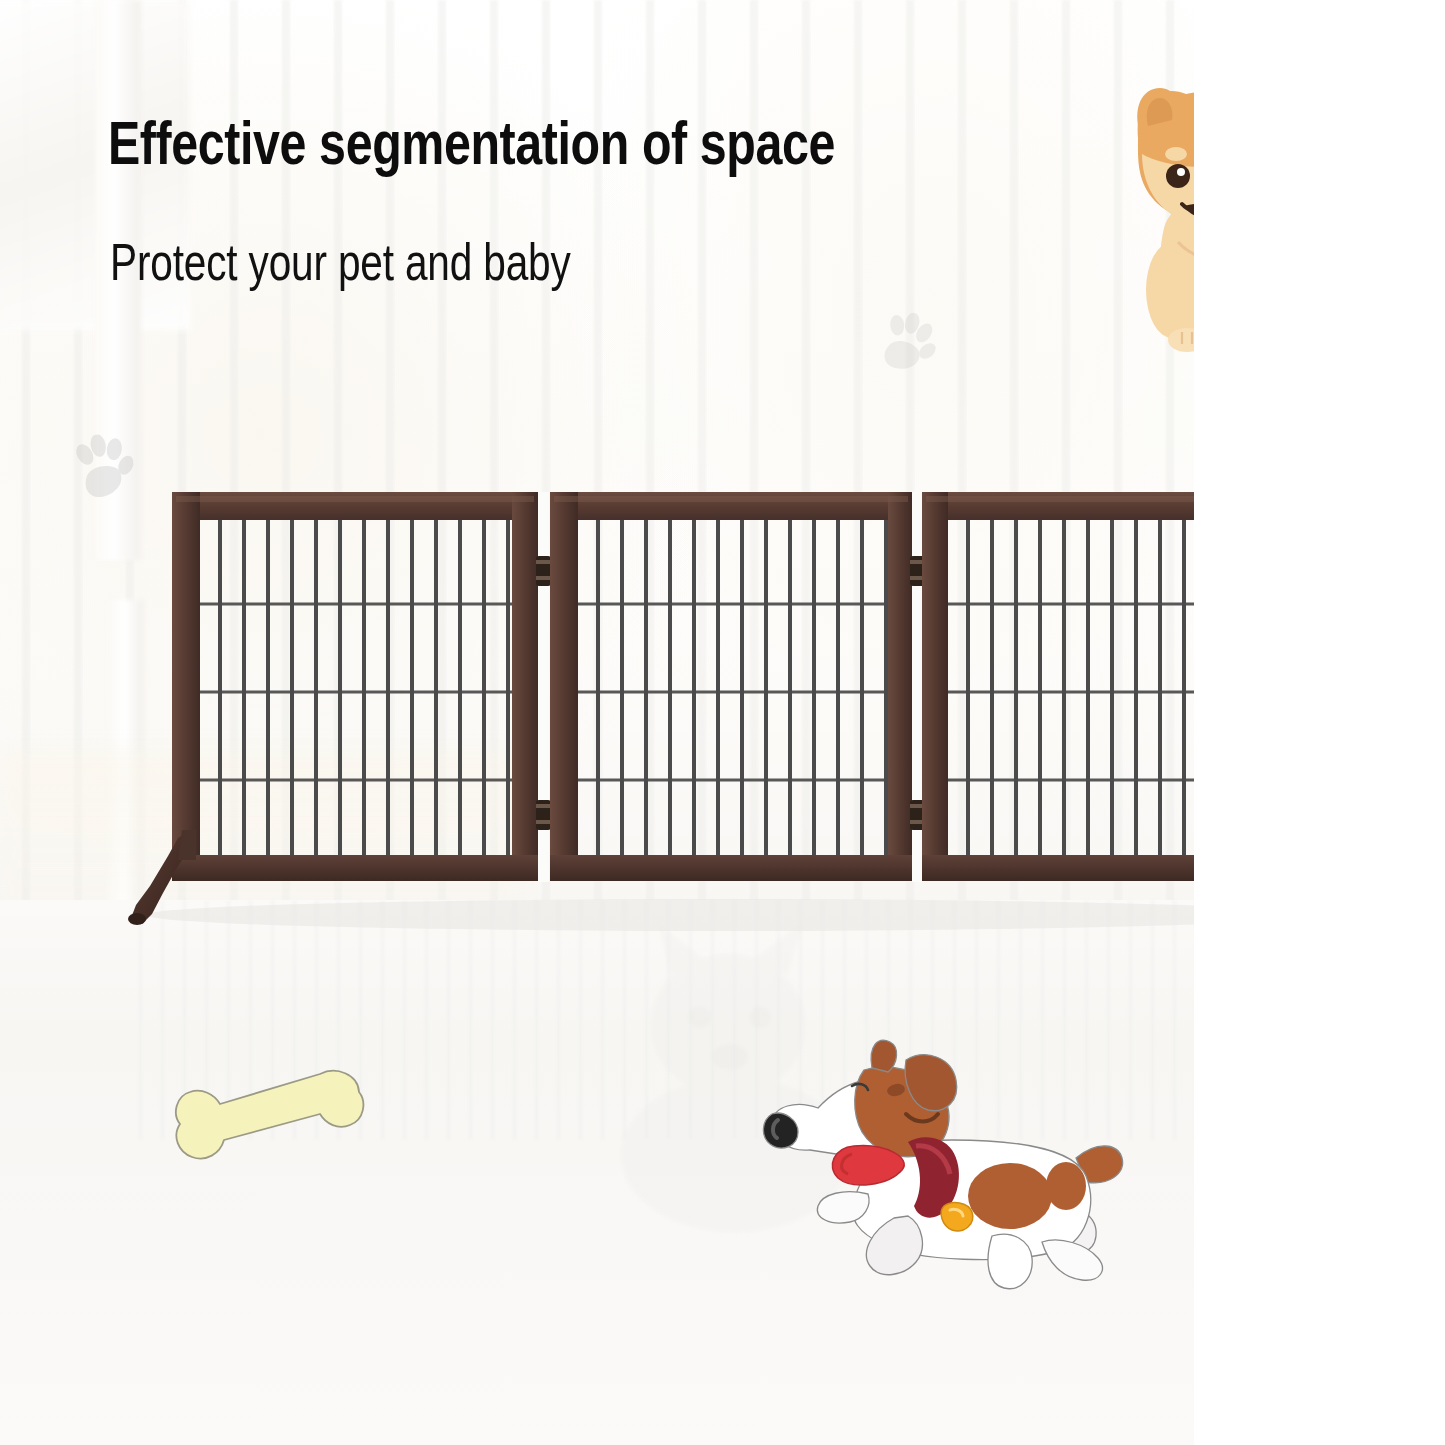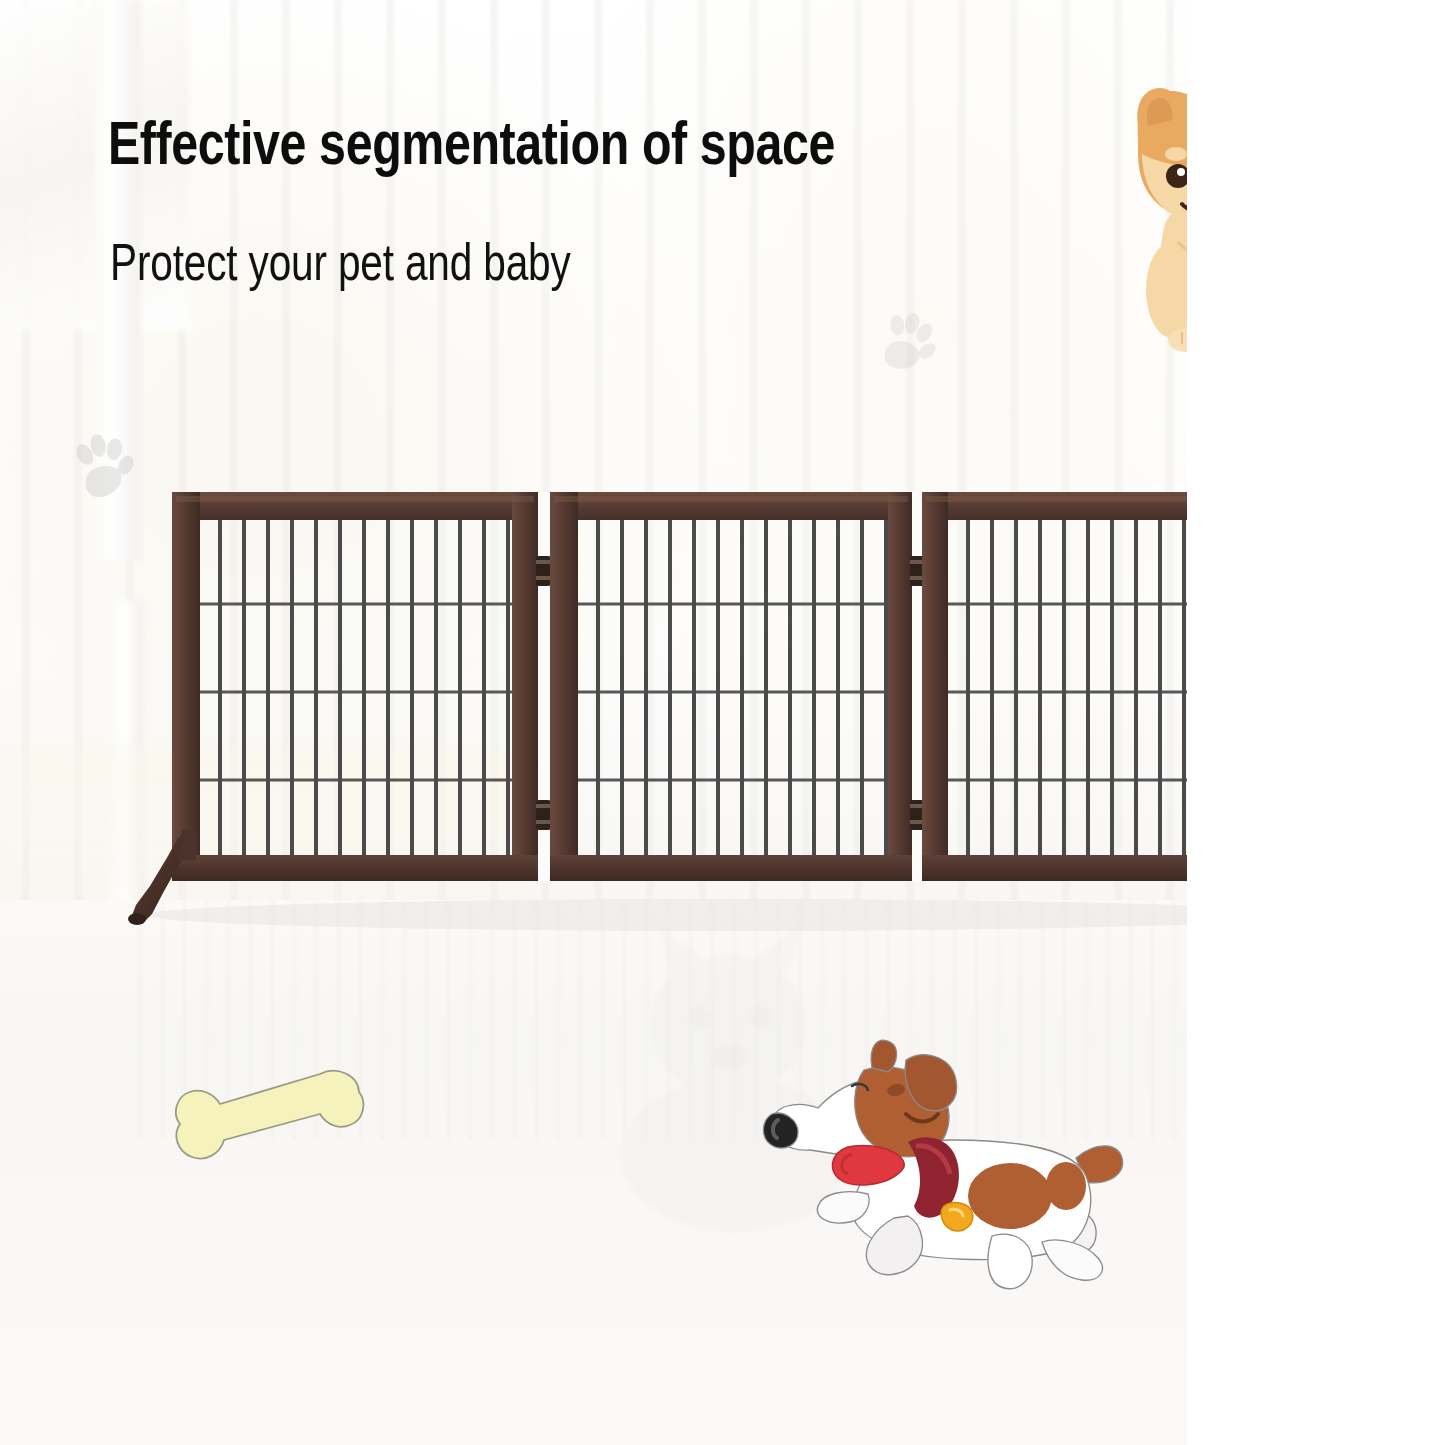--- a/index.html
+++ b/index.html
@@ -6,20 +6,21 @@
   body{
     width:1445px;height:1445px;
     font-family:"Liberation Sans", sans-serif;
     background:#ffffff;
     overflow:hidden;
   }
   #scene{
     position:relative;width:1187px;height:1445px;
     background:#a3a3a3;
     overflow:hidden;
+    padding-left:7px;
   }
 
   
   .bg-layer{position:absolute;inset:0;}
   .bg-base{
     background:
       linear-gradient(180deg,#ffffff 0%,#fdfcfa 45%,#f7f5f2 70%,#faf9f7 100%);
   }
   .bg-wash{
     background:

